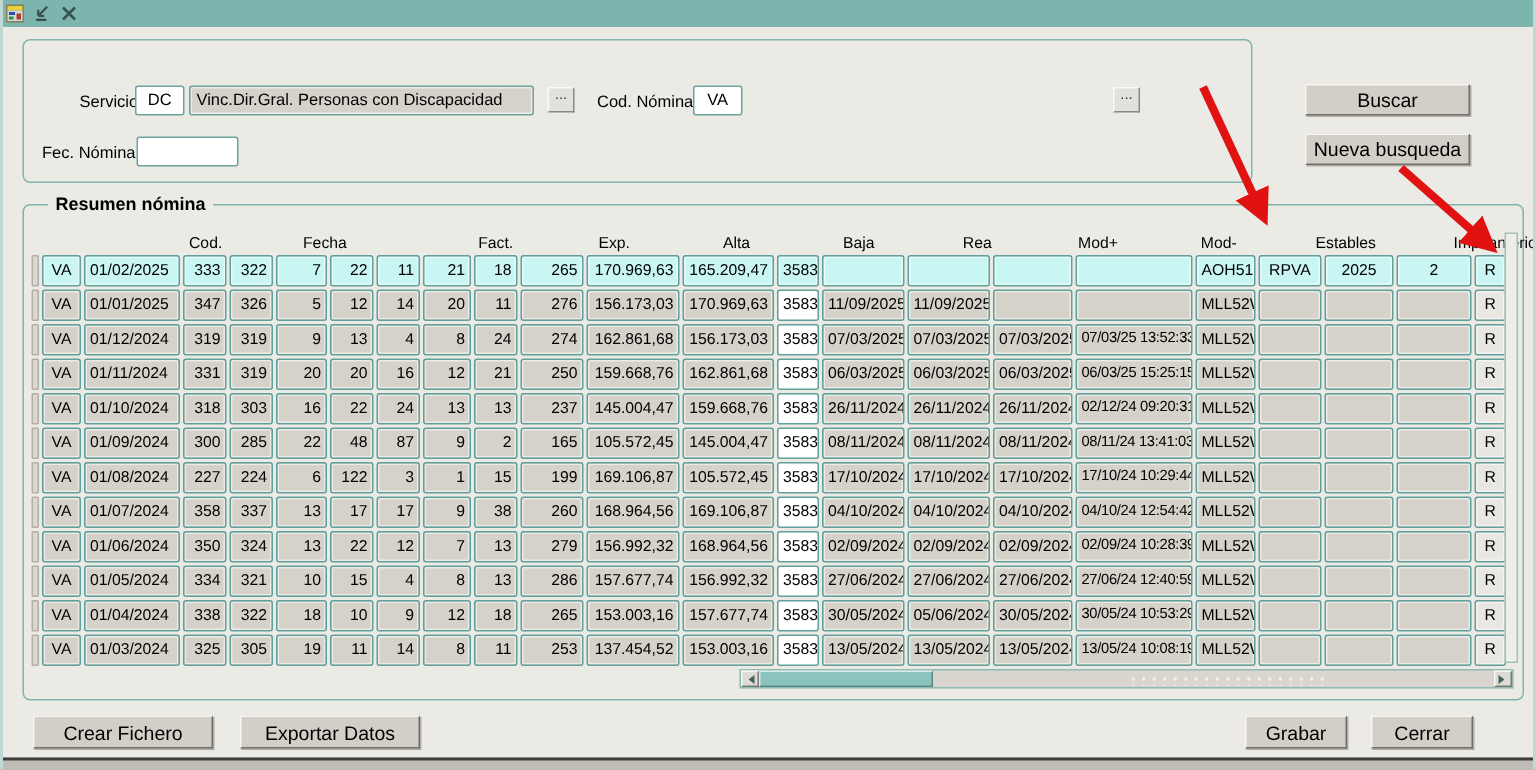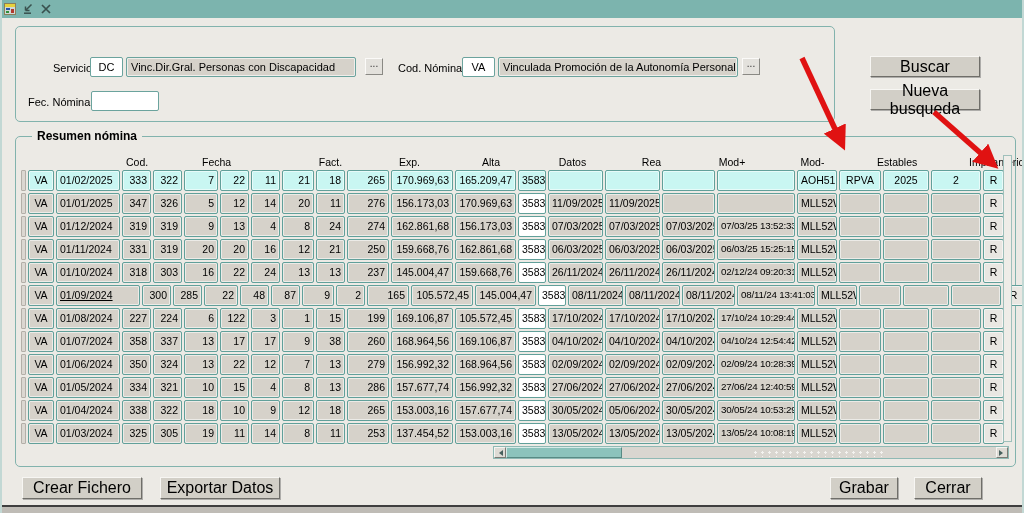--- a/index.html
+++ b/index.html
@@ -37,21 +37,21 @@
   
   .lbl{position:absolute;font-size:11px;white-space:nowrap;}
   .fld{
     position:absolute;height:20px;font-size:11px;line-height:16px;
     border:1px solid #6ba39d;border-radius:2px;background:#fff;
     padding:1px 4px;box-shadow:inset 0 0 0 1px rgba(255,255,255,.6);
     white-space:nowrap;overflow:hidden;
   }
   .fld.gray{background:#d6d2ca;}
   .btn{
-    position:absolute;background:#d2cfc7;font-size:16px;text-align:center;
+    position:absolute;background:#d2cfc7;font-size:13px;text-align:center;
     border:1px solid;border-color:#f7f6f3 #6f6e69 #6f6e69 #f7f6f3;
     box-shadow:1px 1px 0 rgba(60,60,60,.35);color:#000;
     display:flex;align-items:center;justify-content:center;cursor:default;
   }
   .lovbtn{
     position:absolute;width:18px;height:17px;background:#e3e1dc;
     border:1px solid;border-color:#fbfaf8 #8a8984 #8a8984 #fbfaf8;
     font-size:10px;line-height:10px;text-align:center;color:#333;cursor:default;
   }
   
@@ -136,40 +136,39 @@
 
   <div class="groupbox" id="search-box">
 
     <span class="lbl" style="left:37px;top:35px;">Servicio</span>
     <div class="fld" style="left:74px;top:30px;width:33px;text-align:center;">DC</div>
     <div class="fld gray" style="left:110px;top:30px;width:230px;">Vinc.Dir.Gral. Personas con Discapacidad</div>
     <div class="lovbtn" style="left:349px;top:31px;">...</div>
 
     <span class="lbl" style="left:382px;top:35px;">Cod. Nómina</span>
     <div class="fld" style="left:446px;top:30px;width:33px;text-align:center;">VA</div>
-    <div class="fld gray" style="left:482px;top:30px;width:240px;">Vinculada Promoción de la Autonomía Personal</div>
     <div class="lovbtn" style="left:726px;top:31px;">...</div>
 
     <span class="lbl" style="left:12px;top:69px;">Fec. Nómina</span>
     <div class="fld" style="left:75px;top:64px;width:68px;"></div>
   </div>
 
   <div class="btn" style="left:868px;top:56px;width:110px;height:21px;">Buscar</div>
   <div class="btn" style="left:868px;top:89px;width:110px;height:21px;">Nueva busqueda</div>
 
   <div class="groupbox" id="resumen-box">
     <span class="legend">Resumen nómina</span>
     <div class="hdr-row" id="hdr-row">
         <span class="hdr" style="width: 7px;"></span>
         <span class="hdr al-l" style="width: 26px;">Cod.</span>
         <span class="hdr al-l" style="width: 64px;">Fecha</span>
         <span class="hdr al-c" style="width: 29px;">Fact.</span>
         <span class="hdr al-c" style="width: 29px;">Exp.</span>
         <span class="hdr al-c" style="width: 34px;">Alta</span>
-        <span class="hdr al-c" style="width: 29px;">Datos</span>
+        <span class="hdr al-c" style="width: 29px;">Baja</span>
         <span class="hdr al-c" style="width: 29px;">Rea</span>
         <span class="hdr al-c" style="width: 32px;">Mod+</span>
         <span class="hdr al-c" style="width: 29px;">Mod-</span>
         <span class="hdr al-l" style="width: 42px;">Estables</span>
         <span class="hdr al-l" style="width: 62px;">Imp. anterior</span>
         <span class="hdr al-c" style="width: 61px;">Importe</span>
         <span class="hdr al-l" style="width: 28px;">Proy.</span>
         <span class="hdr al-l" style="width: 55px;">Fec.Informe.</span>
         <span class="hdr al-l" style="width: 55px;">Fec.Prop.</span>
         <span class="hdr al-l" style="width: 53px;">Fec.Res.</span>
@@ -302,21 +301,21 @@
           <div class="cell al-l bg-gray tight" style="width: 78px;">02/12/24 09:20:31</div>
           <div class="cell al-l bg-gray" style="width: 40px;">MLL52W</div>
           <div class="cell al-c bg-gray" style="width: 42px;"></div>
           <div class="cell al-c bg-gray" style="width: 46px;"></div>
           <div class="cell al-c bg-gray" style="width: 50px;"></div>
           <div class="cell al-c rbtn " style="width: 21px;">R</div>
         </div>
         <div class="trow">
     <div class="rec-ind"></div>
   <div class="cell al-c bg-gray" style="width: 26px;">VA</div>
-          <div class="cell al-l bg-gray" style="width: 84px; text-decoration: underline;">01/09/2024</div>
+          <div class="cell al-l bg-gray" style="width: 64px;">01/09/2024</div>
           <div class="cell al-r bg-gray" style="width: 29px;">300</div>
           <div class="cell al-r bg-gray" style="width: 29px;">285</div>
           <div class="cell al-r bg-gray" style="width: 34px;">22</div>
           <div class="cell al-r bg-gray" style="width: 29px;">48</div>
           <div class="cell al-r bg-gray" style="width: 29px;">87</div>
           <div class="cell al-r bg-gray" style="width: 32px;">9</div>
           <div class="cell al-r bg-gray" style="width: 29px;">2</div>
           <div class="cell al-r bg-gray" style="width: 42px;">165</div>
           <div class="cell al-r bg-gray" style="width: 62px;">105.572,45</div>
           <div class="cell al-r bg-gray" style="width: 61px;">145.004,47</div>

